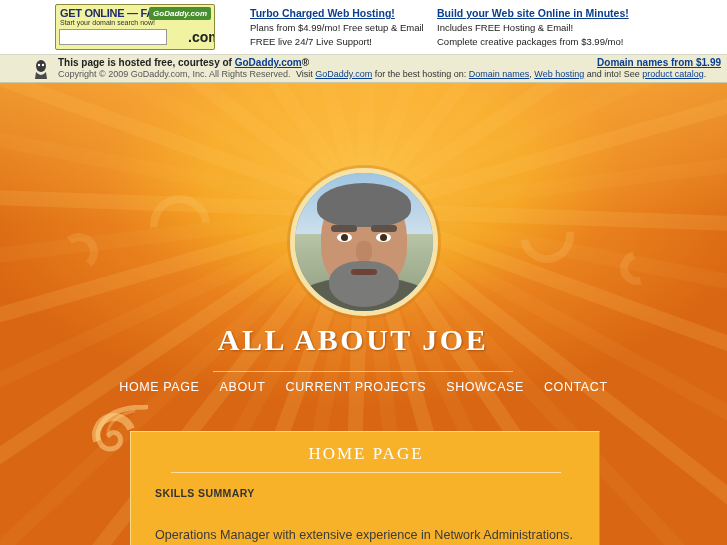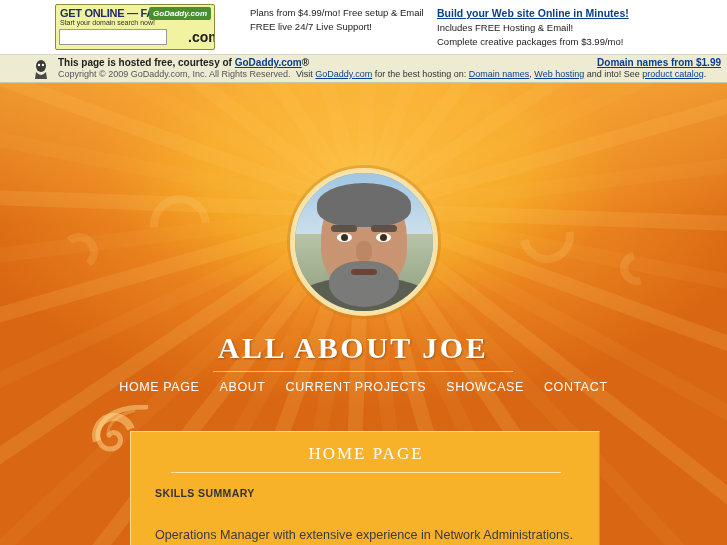--- a/index.html
+++ b/index.html
@@ -255,21 +255,21 @@
     position: absolute; left: 50%; bottom: -6px;
     transform: translateX(-50%);
     width: 130px; height: 40px;
     background: #5a5f52;
     border-radius: 50% 50% 0 0;
   }
 
   
   .site-title {
     position: absolute;
-    left: 0; top: 248px;
+    left: 0; top: 240px;
     width: 706px;
     text-align: center;
     font-family: "Liberation Serif", serif;
     font-size: 30px;
     font-weight: bold;
     letter-spacing: 2.5px;
     color: #ffffff;
     text-shadow: 1px 1px 2px rgba(120,55,5,0.55);
   }
   .title-rule {
@@ -357,20 +357,21 @@
     <div class="ad-get-online">GET ONLINE — FAST!</div>
     <div class="ad-sub">Start your domain search now!</div>
     <div class="ad-logo">GoDaddy.com</div>
     <div class="ad-input-row">
       <input class="ad-input" type="text" value="" style="">
       <span class="ad-com">.com</span>
     </div>
   </div>
 
   <div class="ad-col ad-col-2">
+    <span class="hdr">Turbo Charged Web Hosting!</span>
     <span>Plans from $4.99/mo! Free setup &amp; Email</span><br>
     <span>FREE live 24/7 Live Support!</span>
   </div>
 
   <div class="ad-col ad-col-3">
     <span class="hdr">Build your Web site Online in Minutes!</span>
     <span>Includes FREE Hosting &amp; Email!</span><br>
     <span>Complete creative packages from $3.99/mo!</span>
   </div>
 </div>

